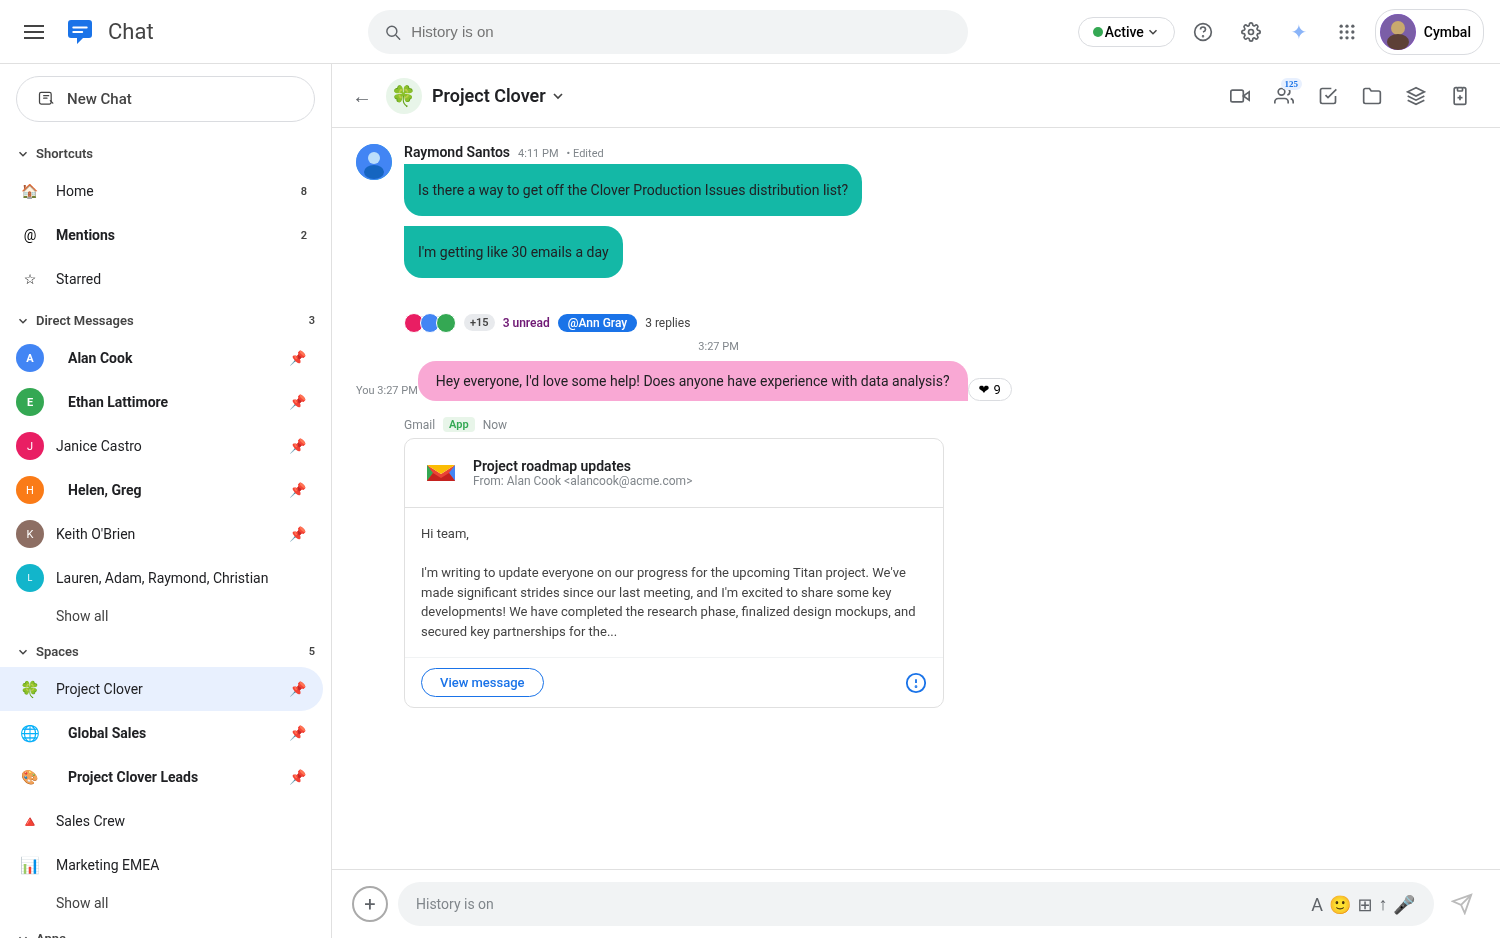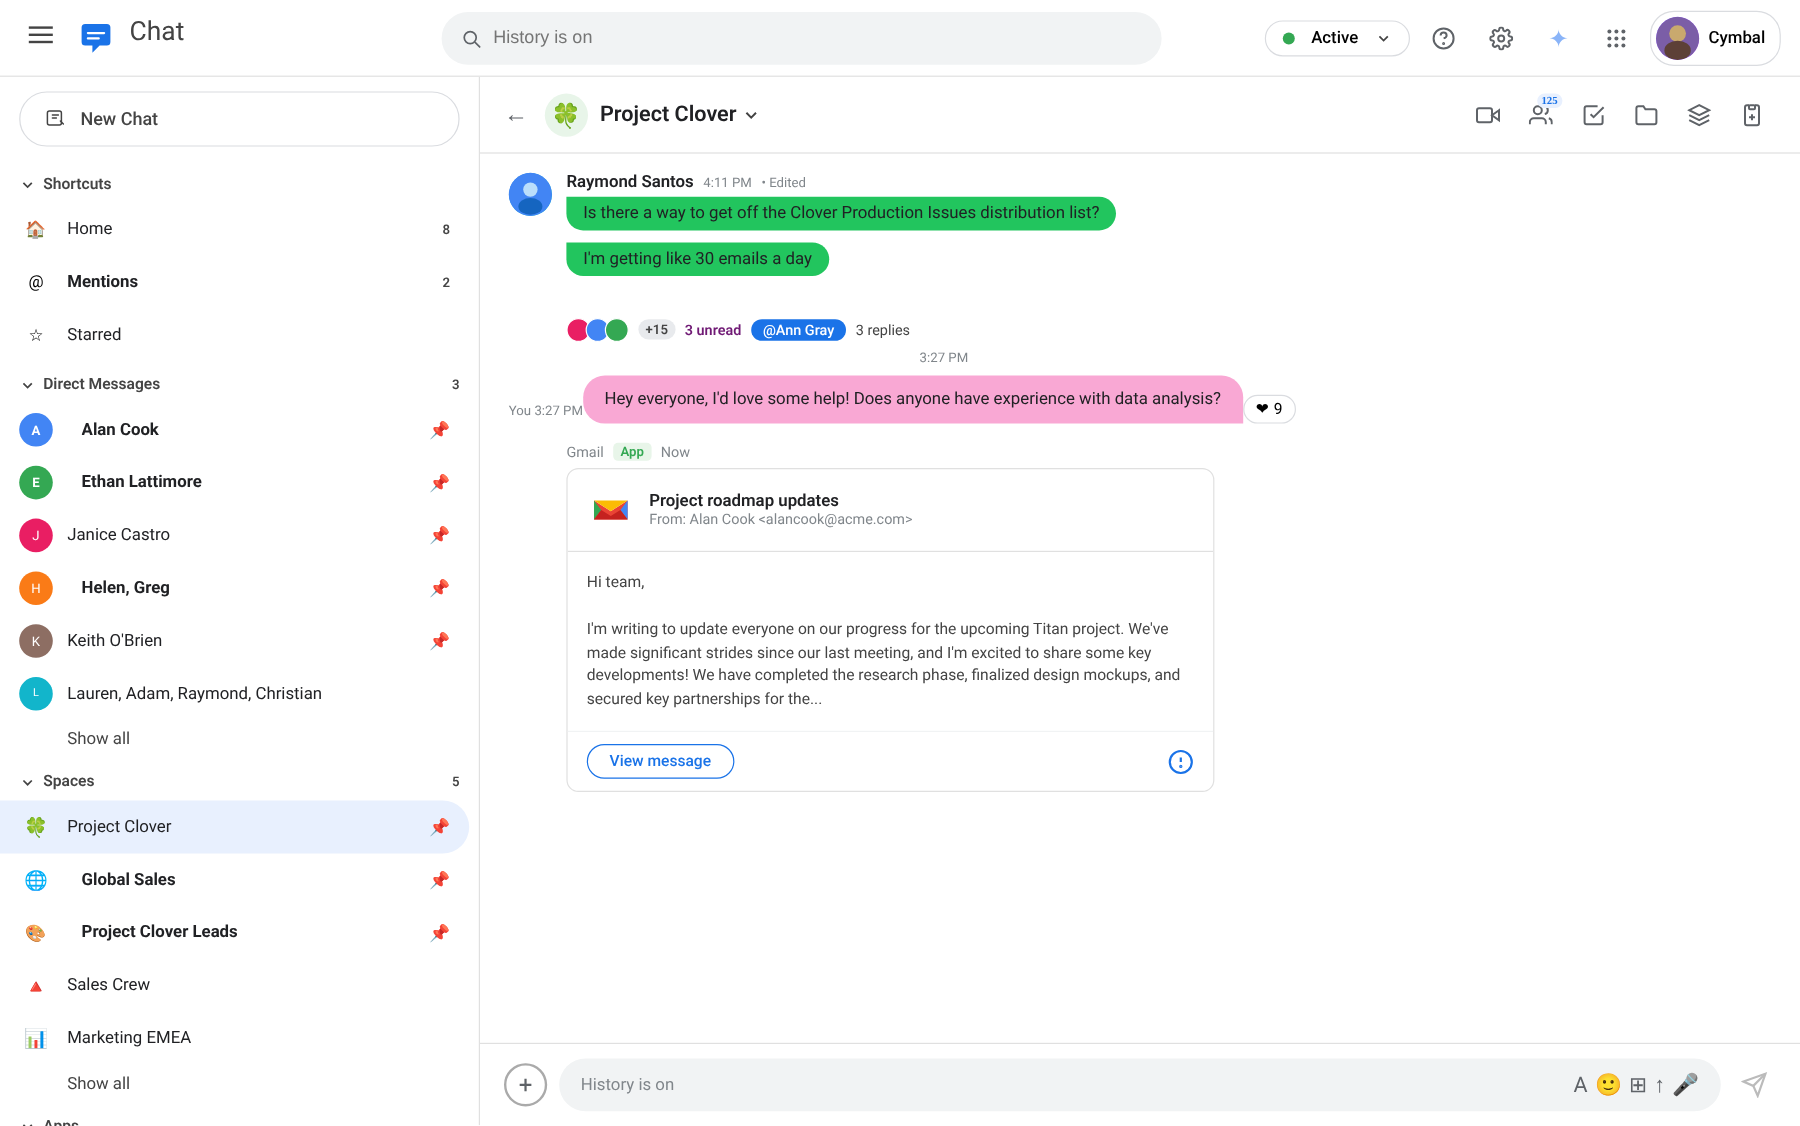--- a/index.html
+++ b/index.html
@@ -3,40 +3,40 @@
   <meta charset="utf-8">
   <style>
     * { box-sizing: border-box; margin: 0; padding: 0; }
     body { font-family: 'Google Sans', Roboto, Arial, sans-serif; background: #fff; display: flex; flex-direction: column; height: 938px; overflow: hidden; }
 
     
     .topbar {
       display: flex; align-items: center; height: 64px; padding: 0 16px;
       border-bottom: 1px solid #e0e0e0; background: #fff; flex-shrink: 0; gap: 12px;
     }
-    .topbar-left { display: flex; align-items: flex-start; gap: 10px; width: 340px; flex-shrink: 0; }
+    .topbar-left { display: flex; align-items: center; gap: 10px; width: 340px; flex-shrink: 0; }
     .hamburger-icon { cursor: pointer; display: flex; flex-direction: column; gap: 4px; padding: 8px; }
     .hamburger-icon span { width: 20px; height: 2px; background: #444; display: block; }
     .logo-icon { width: 36px; height: 36px; }
     .app-title { font-size: 22px; color: #444; font-weight: 400; }
     .search-bar { flex: 1; display: flex; align-items: center; background: #f1f3f4; border-radius: 24px; padding: 0 16px; height: 44px; gap: 10px; max-width: 600px; }
     .search-bar input { border: none; background: transparent; outline: none; font-size: 15px; color: #444; width: 100%; }
     .topbar-right { display: flex; align-items: center; gap: 8px; margin-left: auto; }
-    .status-btn { display: flex; align-items: center; gap: 14px; border: 1px solid #dadce0; border-radius: 20px; padding: 6px 14px; cursor: pointer; font-size: 14px; font-weight: 500; }
+    .status-btn { display: flex; align-items: center; gap: 2px; border: 1px solid #dadce0; border-radius: 20px; padding: 6px 14px; cursor: pointer; font-size: 14px; font-weight: 500; }
     .status-dot { width: 10px; height: 10px; border-radius: 50%; background: #34a853; }
     .icon-btn { width: 40px; height: 40px; border-radius: 50%; display: flex; align-items: center; justify-content: center; cursor: pointer; color: #5f6368; font-size: 18px; }
     .avatar { width: 36px; height: 36px; border-radius: 50%; background: #8ab4f8; display: flex; align-items: center; justify-content: center; font-size: 13px; font-weight: 500; color: #fff; cursor: pointer; overflow: hidden; }
     .user-chip { display: flex; align-items: center; gap: 8px; border: 1px solid #dadce0; border-radius: 20px; padding: 4px 12px 4px 4px; cursor: pointer; }
     .user-chip-name { font-size: 14px; font-weight: 500; }
 
     
     .main { display: flex; flex: 1; overflow: hidden; }
 
     
-    .sidebar { width: 400px; flex-shrink: 0; border-right: 1px solid #e0e0e0; display: flex; flex-direction: column; overflow-y: auto; padding-bottom: 12px; }
+    .sidebar { width: 332px; flex-shrink: 0; border-right: 1px solid #e0e0e0; display: flex; flex-direction: column; overflow-y: auto; padding-bottom: 12px; }
     .new-chat-btn { margin: 12px 16px; display: flex; align-items: center; gap: 10px; padding: 12px 20px; border-radius: 28px; border: 1px solid #dadce0; cursor: pointer; font-size: 15px; font-weight: 500; color: #444; background: #fff; }
     .sidebar-section { margin-top: 4px; }
     .sidebar-section-header { display: flex; align-items: center; gap: 6px; padding: 8px 16px; cursor: pointer; font-size: 13px; color: #444; font-weight: 600; }
     .sidebar-item { display: flex; align-items: center; padding: 8px 16px; cursor: pointer; border-radius: 0 28px 28px 0; margin-right: 8px; position: relative; }
     .sidebar-item.active { background: #e8f0fe; }
     .sidebar-item-icon { width: 28px; height: 28px; border-radius: 50%; display: flex; align-items: center; justify-content: center; font-size: 14px; margin-right: 12px; flex-shrink: 0; }
     .sidebar-item-label { font-size: 14px; color: #202124; flex: 1; white-space: nowrap; overflow: hidden; text-overflow: ellipsis; }
     .sidebar-item.bold .sidebar-item-label { font-weight: 700; margin-left: 12px; }
     .sidebar-badge { font-size: 11px; color: #444; font-weight: 600; margin-left: auto; }
     .pin-icon { font-size: 14px; color: #aaa; margin-left: 6px; }
@@ -56,21 +56,21 @@
 
     
     .messages { flex: 1; overflow-y: auto; padding: 16px 24px; display: flex; flex-direction: column; gap: 0; }
     .message-group { display: flex; gap: 12px; margin-bottom: 8px; }
     .message-avatar { width: 36px; height: 36px; border-radius: 50%; flex-shrink: 0; background: #bbb; display: flex; align-items: center; justify-content: center; font-size: 12px; color: #fff; overflow: hidden; }
     .message-content { flex: 1; }
     .message-header { display: flex; align-items: baseline; gap: 8px; margin-bottom: 4px; }
     .message-author { font-size: 14px; font-weight: 600; color: #202124; }
     .message-time { font-size: 11px; color: #80868b; }
     .message-edited { font-size: 11px; color: #80868b; }
-    .message-bubble { background: #22c55e; border-radius: 0 18px 18px 18px; padding: 6px 14px; font-size: 14px; color: #202124; display: inline-block; max-width: 600px; margin-bottom: 6px; }
+    .message-bubble { background: #14b8a6; border-radius: 0 18px 18px 18px; padding: 18px 14px; font-size: 14px; color: #202124; display: inline-block; max-width: 600px; margin-bottom: 6px; }
     .thread-row { display: flex; align-items: center; gap: 8px; margin-top: 6px; }
     .thread-avatars { display: flex; }
     .thread-avatars .mini-av { width: 20px; height: 20px; border-radius: 50%; background: #bbb; display: flex; align-items: center; justify-content: center; font-size: 8px; color: #fff; margin-right: -4px; overflow: hidden; border: 1px solid #fff; }
     .thread-more { font-size: 11px; background: #e8eaed; border-radius: 10px; padding: 2px 6px; color: #444; font-weight: 600; margin-left: 4px; }
     .thread-unread { font-size: 12px; color: #701a75; font-weight: 600; }
     .thread-mention { background: #1a73e8; color: #fff; border-radius: 12px; padding: 2px 10px; font-size: 12px; font-weight: 500; }
     .thread-replies { font-size: 12px; color: #444; }
     .thread-time { font-size: 11px; color: #80868b; margin-top: 48px; }
     .message-own-meta { text-align: right; font-size: 11px; color: #80868b; margin-bottom: 4px; }
     .message-own-bubble { background: #f9a8d4; border-radius: 18px 18px 0 18px; padding: 12px 18px; font-size: 14px; color: #202124; max-width: 700px; display: inline-block; text-align: left; }

